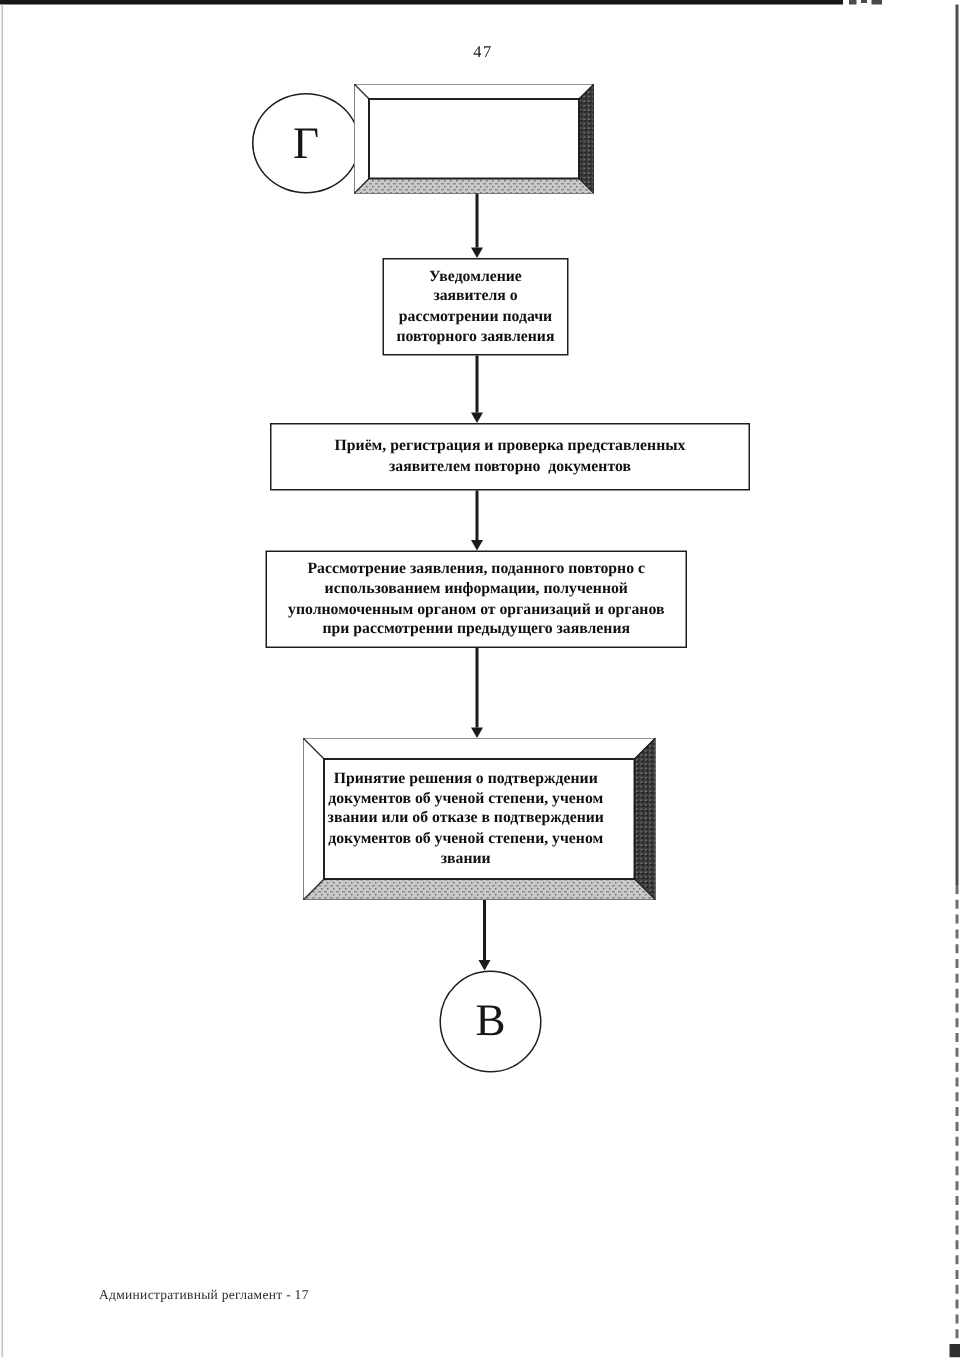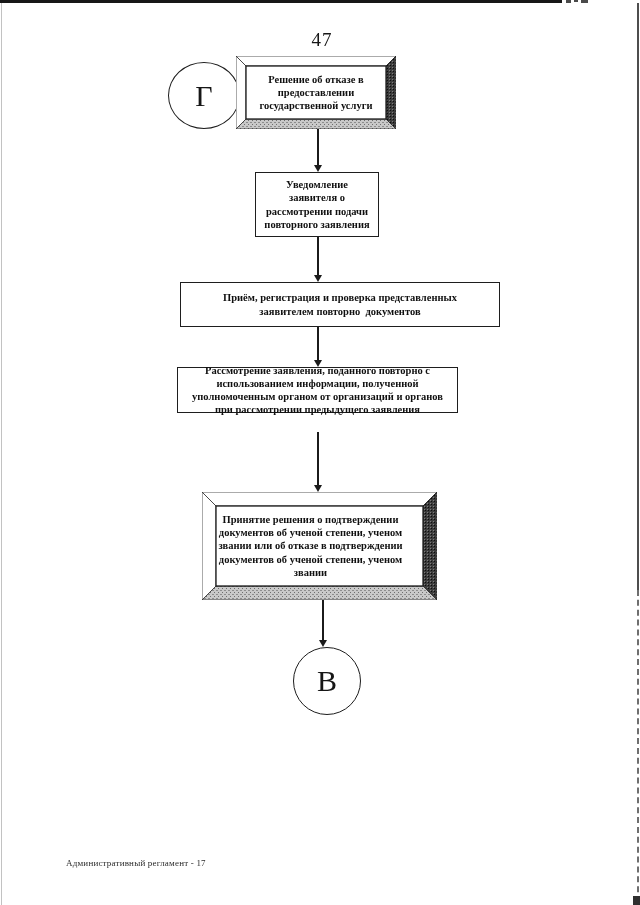--- a/index.html
+++ b/index.html
@@ -9,21 +9,21 @@
   }
   .abs{position:absolute;}
   
   .top-band{left:0;top:0;width:562px;height:3px;background:#171717;}
   .top-band-frag{top:0;height:3px;background:#4a4a4a;}
   .left-edge{left:1px;top:3px;width:1px;height:902px;background:#c2c2c2;}
   .right-edge-solid{left:637px;top:3px;width:2px;height:587px;background:#4e4e4e;}
   .right-edge-dashed{left:637px;top:590px;width:0;height:312px;border-left:2px dashed #6e6e6e;}
   .corner-mark{left:633px;top:896px;width:7px;height:9px;background:#303030;}
   
-  .page-number{left:302px;top:29px;width:40px;text-align:center;font-size:19px;letter-spacing:1px;}
+  .page-number{left:302px;top:29px;width:40px;text-align:center;font-size:11px;letter-spacing:1px;}
   .footer-note{left:66px;top:858px;font-size:9px;color:#2b2b2b;letter-spacing:.2px;}
   
   .connector{
     border:1.4px solid #1d1d1d;border-radius:50%;
     display:flex;align-items:center;justify-content:center;
     font-size:30px;line-height:1;background:#fff;
   }
   .connector-start{left:168px;top:62px;width:70px;height:65px;}
   .connector-end{left:293px;top:647px;width:66px;height:66px;}
   
@@ -31,21 +31,21 @@
     white-space:pre-wrap;text-align:center;
     font-size:10.5px;font-weight:bold;line-height:1.24;color:#101010;
   }
   .plain-node{
     border:1.7px solid #1e1e1e;background:#fff;
     display:flex;align-items:center;justify-content:center;
     box-sizing:border-box;padding:2px 3px;
   }
   .node-1{left:255px;top:172px;width:124px;height:65px;}
   .node-2{left:180px;top:282px;width:320px;height:45px;}
-  .node-3{left:177px;top:367px;width:281px;height:46px;}
+  .node-3{left:177px;top:367px;width:281px;height:65px;}
   .framed3d{background:#fff;}
   .framed3d svg{position:absolute;left:0;top:0;}
   .node-0{left:236px;top:56px;width:160px;height:73px;}
   .node-0 .inner-text{position:absolute;left:11px;top:11px;right:11px;bottom:11px;display:flex;align-items:center;justify-content:center;}
   .node-4{left:202px;top:492px;width:217px;height:108px;}
   .node-4 .inner-text{position:absolute;left:15px;top:15px;right:15px;bottom:15px;display:flex;align-items:center;justify-content:center;}
   
   .flow-arrow{width:2px;background:#1b1b1b;}
   .flow-arrow::after{
     content:"";position:absolute;left:50%;bottom:-7px;transform:translateX(-50%);
@@ -93,25 +93,20 @@
 
 <div class="abs framed3d node-0">
   <svg width="160" height="73">
     <rect x="0.8" y="0.8" width="158.4" height="71.4" fill="#ffffff" stroke="#242424" stroke-width="1.4"></rect>
     <polygon points="0,0 160,0 150,10 10,10" fill="#ffffff" stroke="#2e2e2e" stroke-width="0.8"></polygon>
     <polygon points="160,0 160,73 150,63 150,10" fill="url(#tex-dark)" stroke="#242424" stroke-width="0.8"></polygon>
     <polygon points="0,73 160,73 150,63 10,63" fill="url(#tex-gray)" stroke="#242424" stroke-width="0.8"></polygon>
     <polygon points="0,0 10,10 10,63 0,73" fill="#ffffff" stroke="#2e2e2e" stroke-width="0.8"></polygon>
     <rect x="10" y="10" width="140" height="53" fill="#ffffff" stroke="#1c1c1c" stroke-width="1.3"></rect>
   </svg>
-  <div class="inner-text">
-    <div class="node-text">Решение об отказе в
-предоставлении
-государственной услуги</div>
-  </div>
 </div>
 
 <div class="abs flow-arrow arrow-0"></div>
 
 <div class="abs plain-node node-1">
   <div class="node-text">Уведомление
 заявителя о
 рассмотрении подачи
 повторного заявления</div>
 </div>

